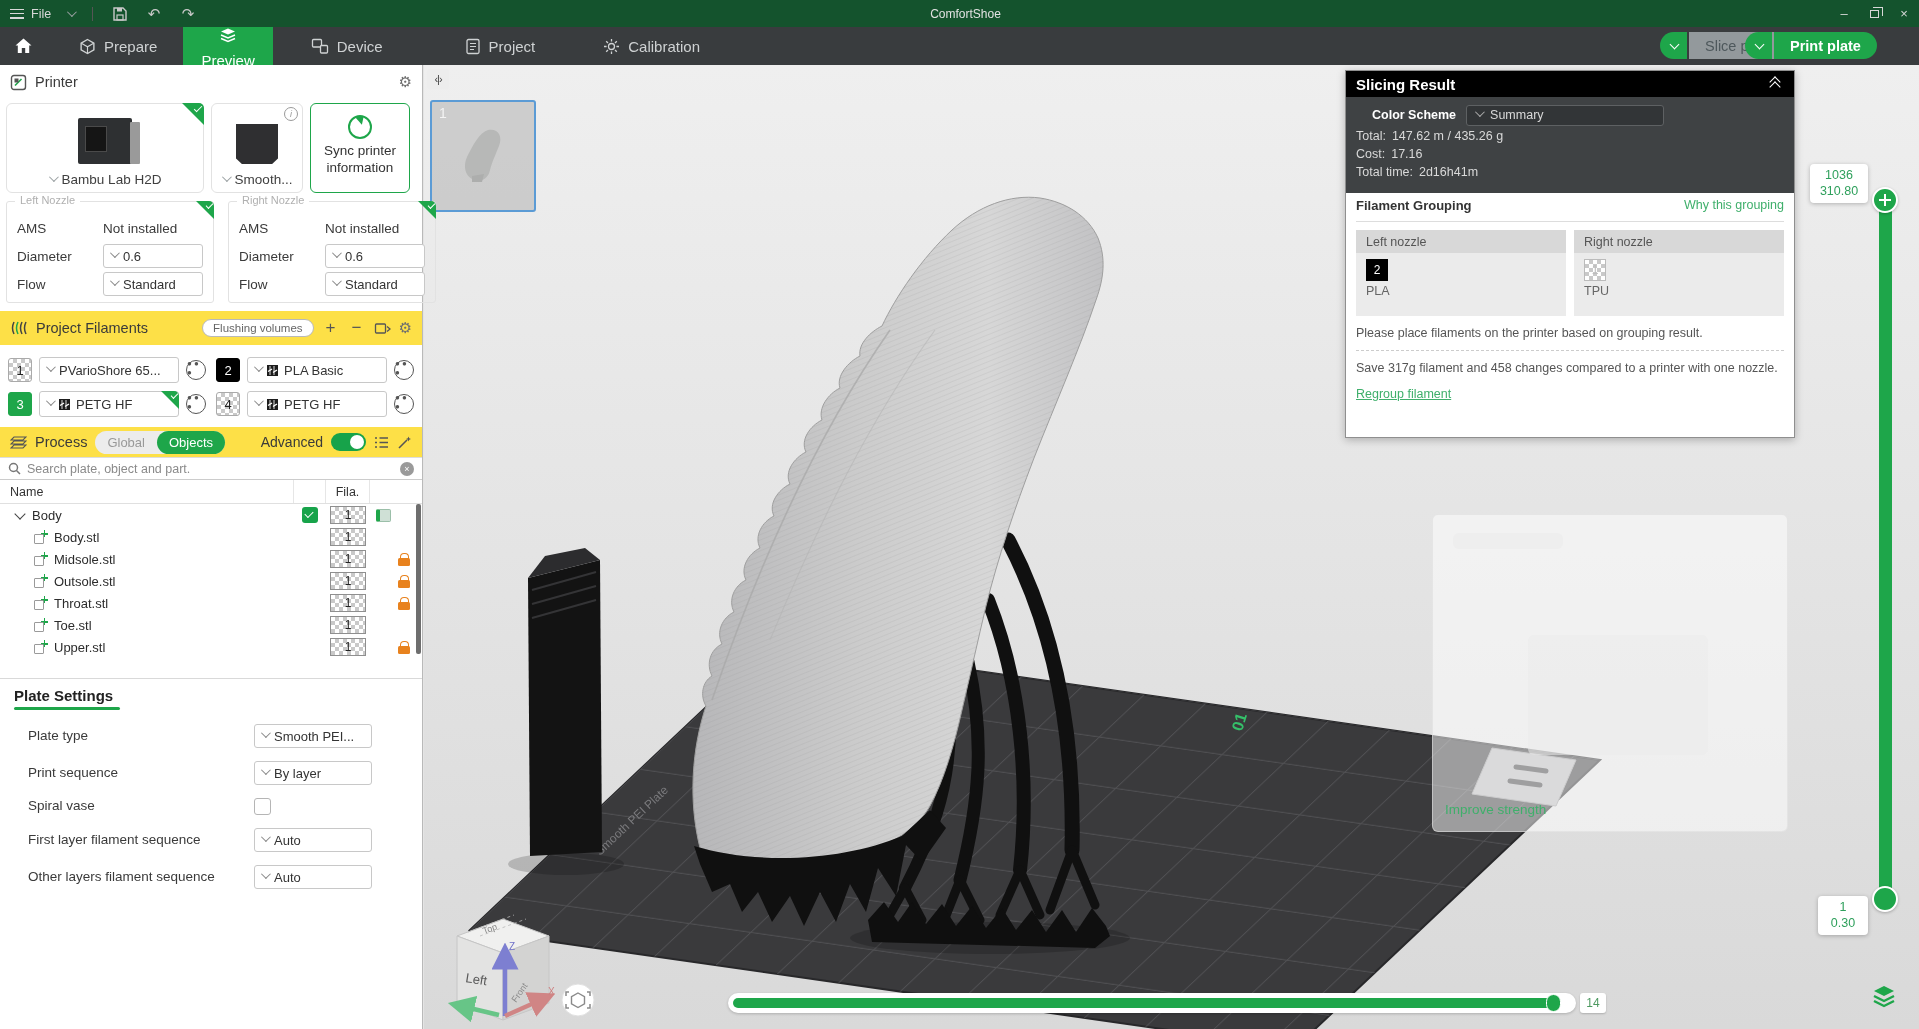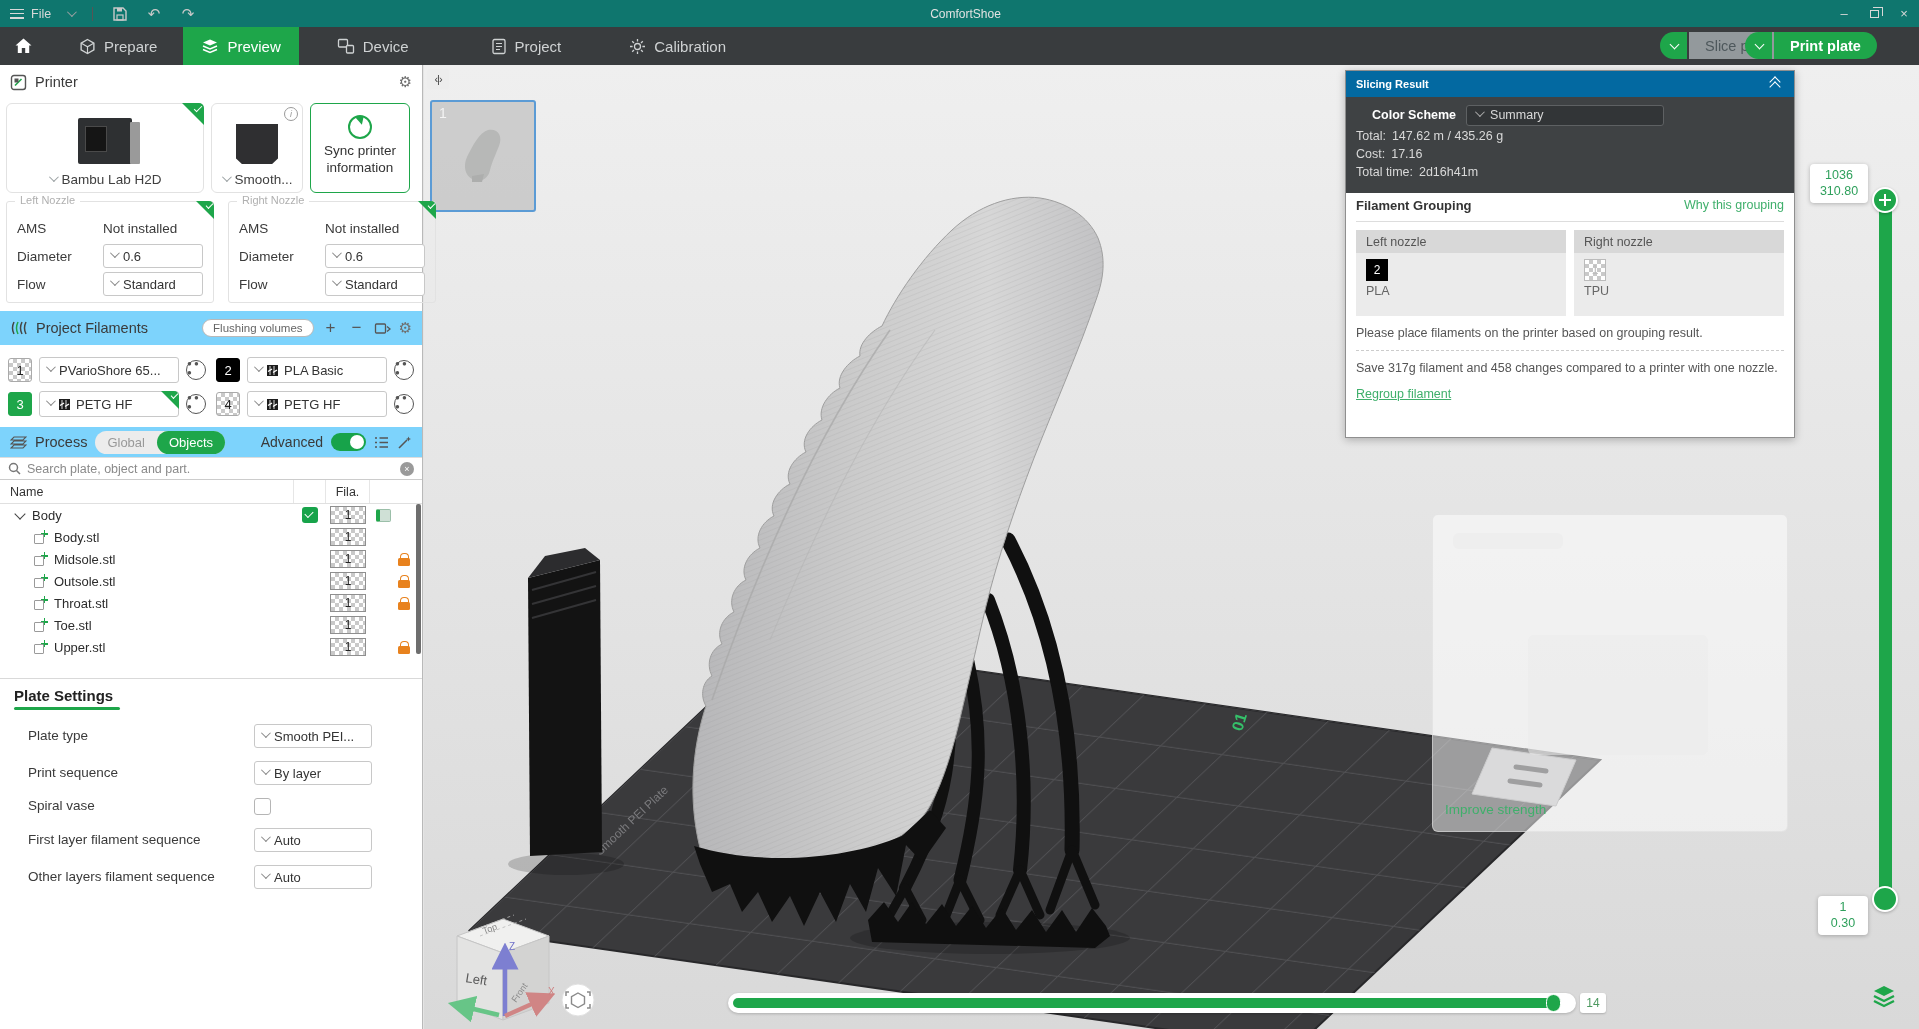--- a/index.html
+++ b/index.html
@@ -1,21 +1,21 @@
 <!DOCTYPE html>
 <html><head>
 <meta charset="utf-8">
 <style>
   * { margin:0; padding:0; box-sizing:border-box; font-family:"Liberation Sans",sans-serif; }
   html,body { width:1919px; height:1029px; overflow:hidden; }
   body { position:relative; background:#e4e4e4; font-size:13px; color:#333; }
   svg text { font-family:"Liberation Sans",sans-serif; }
 
   
-  .titlebar { position:absolute; left:0; top:0; width:1919px; height:27px; background:#0f766e; display:flex; align-items:center; color:#d8d8d8; z-index:40; }
+  .titlebar { position:absolute; left:0; top:0; width:1919px; height:27px; background:#14532d; display:flex; align-items:center; color:#d8d8d8; z-index:40; }
   .hamburger { width:14px; height:10px; margin-left:10px; display:flex; flex-direction:column; justify-content:space-between; }
   .hamburger i { height:1.6px; background:#d8d8d8; }
   .menu-file { margin-left:7px; font-size:12.5px; }
   .chev { display:inline-block; width:7px; height:7px; border-right:1.5px solid #9aa0a2; border-bottom:1.5px solid #9aa0a2; transform:rotate(45deg) translateY(-2px); }
   .tb-chev { margin-left:16px; }
   .tb-divider { width:1px; height:14px; background:#555; margin:0 14px 0 18px; }
   .tb-ico { width:26px; height:20px; display:flex; align-items:center; justify-content:center; color:#c9c9c9; font-size:15px; margin-right:8px; }
   .tb-title { position:absolute; left:12px; right:0; text-align:center; font-size:12px; color:#e2e2e2; pointer-events:none; }
   .win-controls { position:absolute; right:0; top:0; height:27px; display:flex; align-items:center; }
   .win-btn { width:30px; height:27px; display:flex; align-items:center; justify-content:center; color:#d8d8d8; font-size:13px; }
@@ -32,21 +32,21 @@
   .split-slice { left:1660px; }
   .split-print { left:1745px; }
   .chevseg { width:27px; background:#1EA64A; border-radius:14px 0 0 14px; display:flex; align-items:center; justify-content:center; }
   .chevseg .chev { border-color:#fff; transform:rotate(45deg); margin-left:2px; margin-top:-3px; }
   .splitmain { height:27px; padding:0 16px; display:flex; align-items:center; font-size:14.5px; border-radius:0 14px 14px 0; }
   .slice-main { background:#93999c; color:#4e585c; }
   .print-main { background:#1EA64A; color:#fff; font-weight:bold; }
 
   
   .sidebar { position:absolute; left:0; top:65px; width:423px; height:964px; background:#fff; border-right:1px solid #b9b9b9; z-index:30; }
-  .sec-head { height:34px; display:flex; align-items:center; padding:0 10px; gap:8px; background:#7dd3fc; }
+  .sec-head { height:34px; display:flex; align-items:center; padding:0 10px; gap:8px; background:#fde047; }
   .sec-head.white { background:#fff; }
   .sec-title { font-size:14.5px; color:#3a3a3a; }
   .flexspace { flex:1; }
   .gear { color:#6f6f6f; font-size:15px; }
 
   .cards { height:100px; display:flex; gap:7px; padding:4px 6px 6px 6px; background:#fff; }
   .pcard { position:relative; border:1px solid #e2e2e2; border-radius:6px; display:flex; flex-direction:column; align-items:center; justify-content:flex-end; padding-bottom:5px; background:#fff; }
   .pcard-1 { width:198px; } .pcard-2 { width:92px; } .pcard-3 { width:100px; border:1px solid #1EA64A; justify-content:center; gap:4px; }
   .pcard-label { font-size:13.5px; color:#404040; display:flex; align-items:center; gap:6px; }
   .printer-img { width:54px; height:46px; margin-bottom:8px; position:relative; background:#2e3032; border-radius:2px; }
@@ -140,21 +140,21 @@
   .panel-toggle { position:absolute; left:427px; top:69px; width:22px; height:20px; background:#ededed; border-radius:3px; color:#444; font-size:11px; display:flex; align-items:center; justify-content:center; z-index:10; letter-spacing:-1px; }
   .plate-thumb { position:absolute; left:430px; top:100px; width:106px; height:112px; background:rgba(201,201,201,.9); border:2px solid #5B9BD5; border-radius:3px; z-index:10; }
   .plate-thumb .idx { position:absolute; left:7px; top:3px; color:#f4f4f4; font-size:14px; }
 
   .ghost-panel { position:absolute; left:1432px; top:514px; width:356px; height:318px; background:rgba(255,255,255,.5); border:1px solid rgba(220,220,220,.6); border-radius:6px; z-index:8; }
   .ghost-blob { position:absolute; background:rgba(235,235,235,.55); border-radius:6px; }
   .improve { position:absolute; left:12px; bottom:14px; color:#3faf6b; font-size:13.5px; }
 
   
   .slicing { position:absolute; left:1345px; top:70px; width:450px; height:368px; background:#fff; border:1px solid #8f8f8f; box-shadow:0 2px 8px rgba(0,0,0,.25); z-index:20; font-size:12.5px; }
-  .sl-head { height:26px; background:#0369a1; color:#fff; display:flex; align-items:center; padding:0 10px; font-weight:bold; font-size:11px; }
+  .sl-head { height:26px; background:#000000; color:#fff; display:flex; align-items:center; padding:0 10px; font-weight:bold; font-size:15px; }
   .collapse-ico { margin-left:auto; width:16px; height:14px; position:relative; }
   .collapse-ico i, .collapse-ico b { position:absolute; left:3px; width:8px; height:8px; border-left:1.8px solid #fff; border-top:1.8px solid #fff; transform:rotate(45deg); }
   .collapse-ico i { top:1px; } .collapse-ico b { top:6px; }
   .sl-dark { height:96px; background:#3f4244; color:#d9d9d9; padding:6px 10px; }
   .cs-row { display:flex; align-items:center; gap:10px; height:24px; }
   .cs-label { font-weight:bold; color:#fff; font-size:12.5px;margin-left:16px; }
   .cs-sel { width:198px; height:21px; background:#323537; border:1px solid #5e6163; border-radius:3px; display:flex; align-items:center; gap:8px; padding:0 8px; color:#d9d9d9; font-size:12.5px; }
   .cs-sel .chev { border-color:#aaa; margin-top:-3px; }
   .sl-stat { height:18px; display:flex; gap:6px; align-items:center; }
   .sl-white { padding:1px 10px; color:#555; }
@@ -230,21 +230,21 @@
         <path d="M9 1.5 17 8.5h-2.3V16h-4V11h-3.4v5h-4V8.5H1Z" fill="#fff"></path>
       </svg>
   </div>
   <div class="tab" style="margin-left:14px;">
     <svg width="17" height="17" viewBox="0 0 16 16">
         <path d="M8 1.4 14 4.8v6.4L8 14.6 2 11.2V4.8Z" fill="none" stroke="currentColor" stroke-width="1.3"></path>
         <path d="M2.2 5 8 8.2 13.8 5M8 8.2v6.2" fill="none" stroke="currentColor" stroke-width="1.1"></path>
       </svg>
     <span>Prepare</span>
   </div>
-  <div class="tab tab-active" style="margin-left:8px;">
+  <div class="tab tab-active" style="margin-left:8px;flex-direction:column;">
     <svg width="18" height="17" viewBox="0 0 18 16">
         <path d="M9 1 16 4 9 7 2 4Z" fill="#fff"></path>
         <path d="M2 7.5 9 10.5 16 7.5M2 11 9 14 16 11" fill="none" stroke="#fff" stroke-width="1.4"></path>
       </svg>
     <span>Preview</span>
   </div>
   <div class="tab" style="margin-left:20px;">
     <svg width="18" height="17" viewBox="0 0 18 17">
         <rect x="1.5" y="1.5" width="9" height="7.5" rx="1" fill="none" stroke="currentColor" stroke-width="1.3"></rect>
         <rect x="9.5" y="7.5" width="7" height="7.5" rx="1" fill="#393c3e" stroke="currentColor" stroke-width="1.3"></rect>

